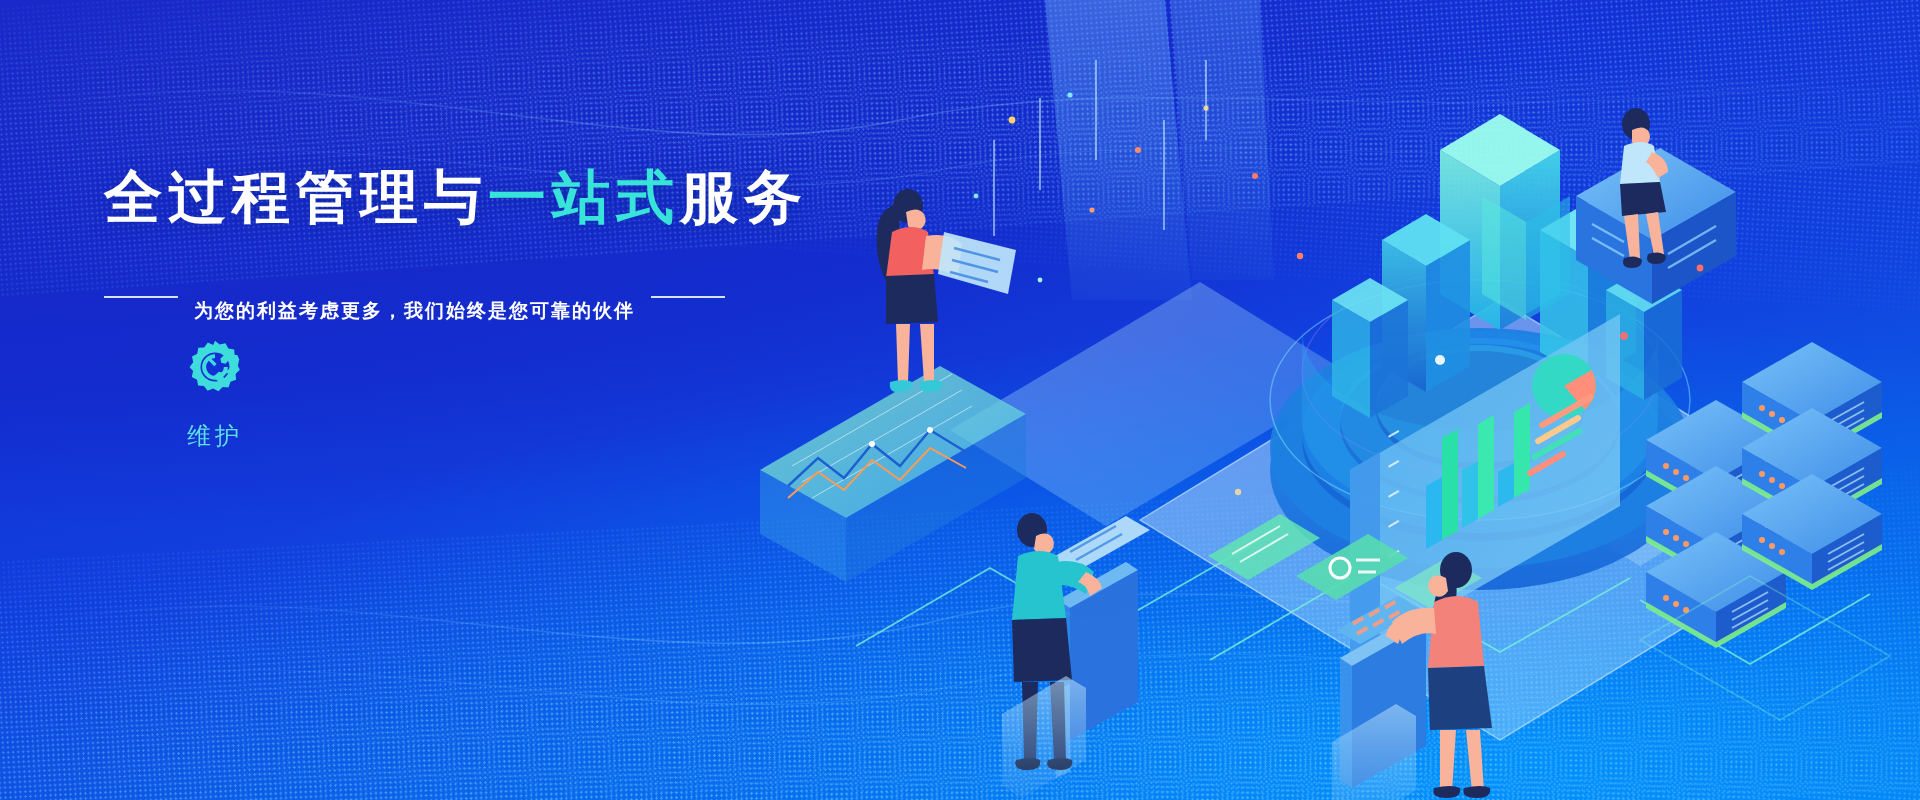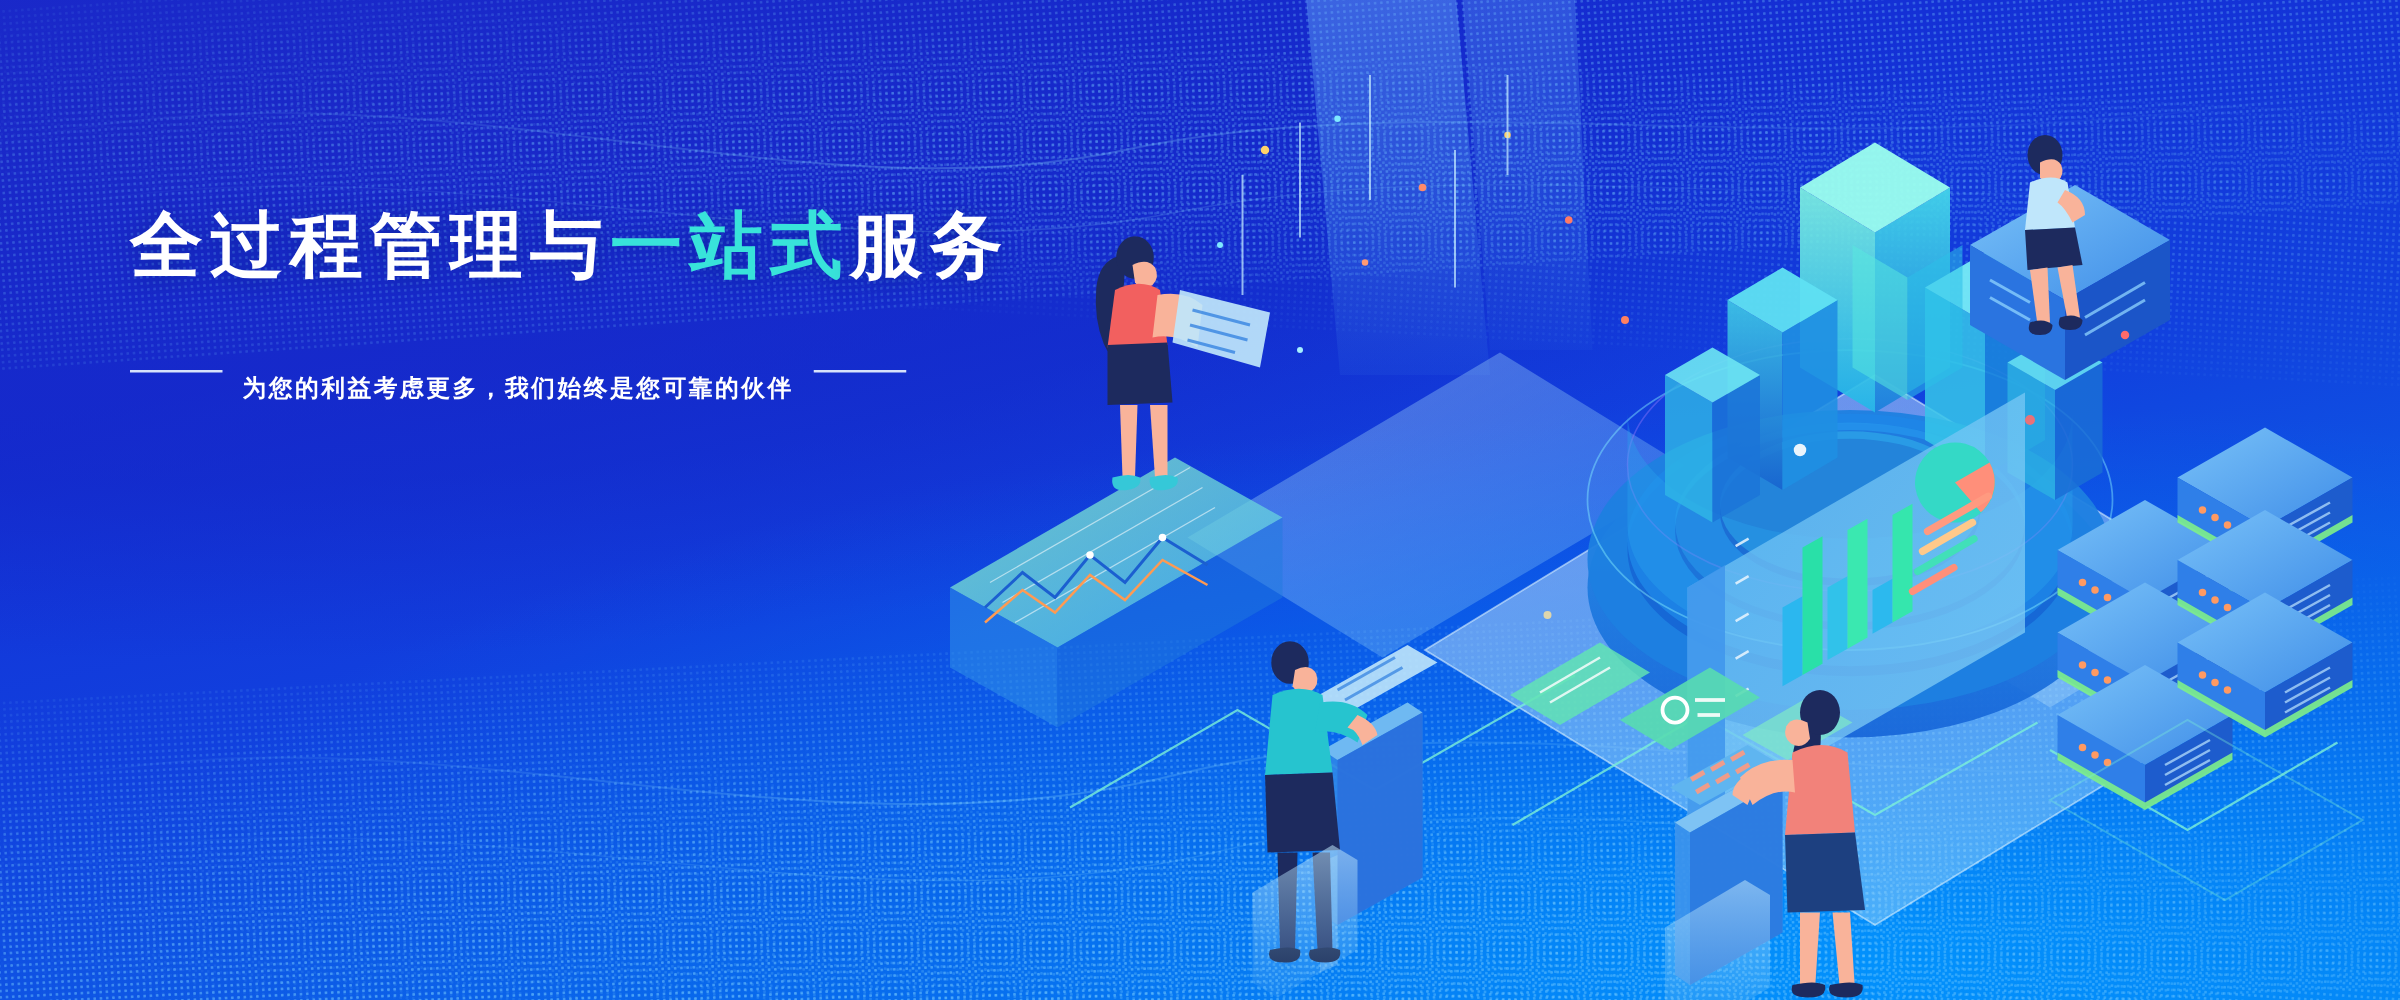--- a/index.html
+++ b/index.html
@@ -100,20 +100,33 @@
       <span class="rule"></span>
       <span class="subtitle">为您的利益考虑更多，我们始终是您可靠的伙伴</span>
       <span class="rule"></span>
     </div>
 
     <div class="services">
 
 
 
 
+      <div class="svc">
+        <span class="ico">
+          <svg viewBox="0 0 64 64" aria-hidden="true">
+            <path d="M32 3l5.2 4.1 6.4-1.4 3.1 5.8 6.5 1.1.4 6.6 5.3 3.9-2.5 6.1 3 5.9-4.7 4.6.6 6.5-6.2 2.2-2.2 6.2-6.5-.6-4.6 4.7-5.9-3-6.1 2.5-3.9-5.3-6.6-.4-1.1-6.5-5.8-3.1 1.4-6.4L3.9 32l4.1-5.2-1.4-6.4 5.8-3.1 1.1-6.5 6.6-.4 3.9-5.3 6.1 2.5z"></path>
+            <circle cx="32" cy="32" r="16" fill="#1330d4"></circle>
+            <path d="M32 18.6a13.4 13.4 0 1 0 0 26.8 13.4 13.4 0 0 0 0-26.8zm0 4.2a9.2 9.2 0 1 1 0 18.4 9.2 9.2 0 0 1 0-18.4z" fill="#3fdcdc" opacity="0"></path>
+            <path d="M32 17.8A14.2 14.2 0 1 0 46.2 32h-4.4A9.8 9.8 0 1 1 32 22.2z" fill="#3fdcdc"></path>
+            <path d="M44.2 16.6l-6.3 6.2 1 4.6 4.6 1 6.2-6.3c1.6 4.2.7 9.1-2.5 12.3-2.9 2.9-7.1 3.9-10.8 2.9L30 42.6l9.9 9.9a3.8 3.8 0 0 0 5.4-5.4l-6.1-6.1 2.4-2.4c4.4 1 9.2-.2 12.5-3.5 4.3-4.3 5.3-10.7 2.8-16z" fill="#3fdcdc"></path>
+            <path d="M31.2 31.2l-7.4-7.4 2.6-2.6 7.4 7.4z" fill="#3fdcdc"></path>
+          </svg>
+        </span>
+        <span class="lbl">维护</span>
+      </div>
 
     </div>
   </div>
 
   <div class="art">
     <svg width="1180" height="800" viewBox="0 0 1180 800">
       <defs>
         <linearGradient id="plate" x1="0" y1="0" x2="0.6" y2="1">
           <stop offset="0" stop-color="#cfeafc" stop-opacity=".95"></stop>
           <stop offset="1" stop-color="#9fd6fa" stop-opacity=".8"></stop>

